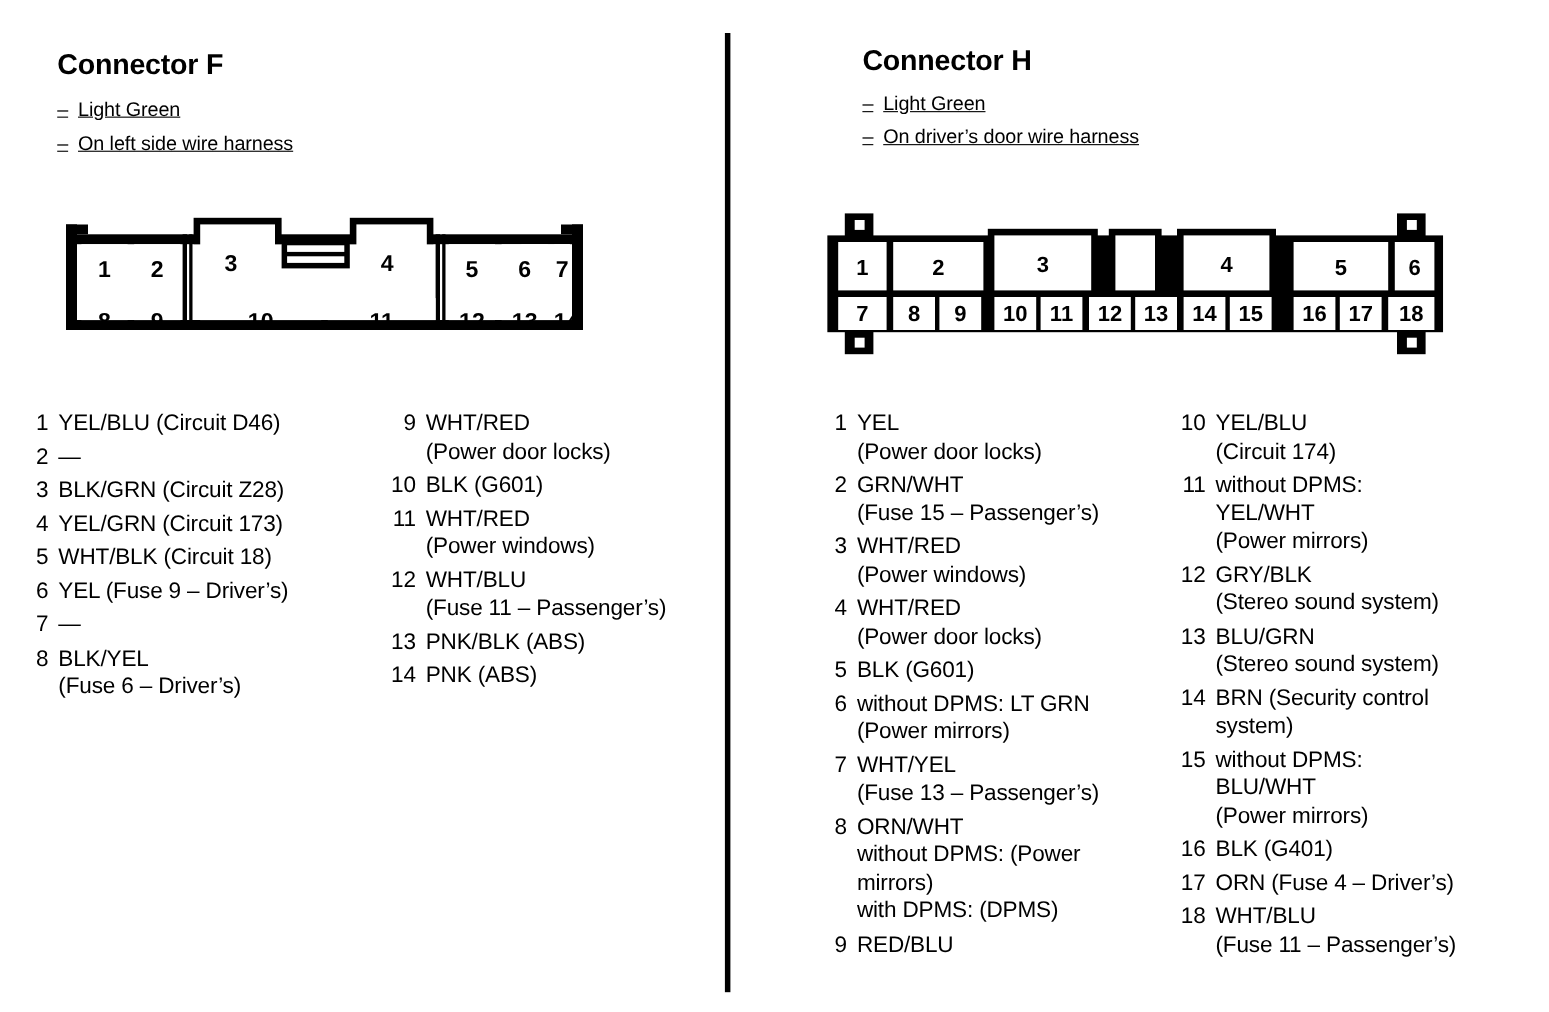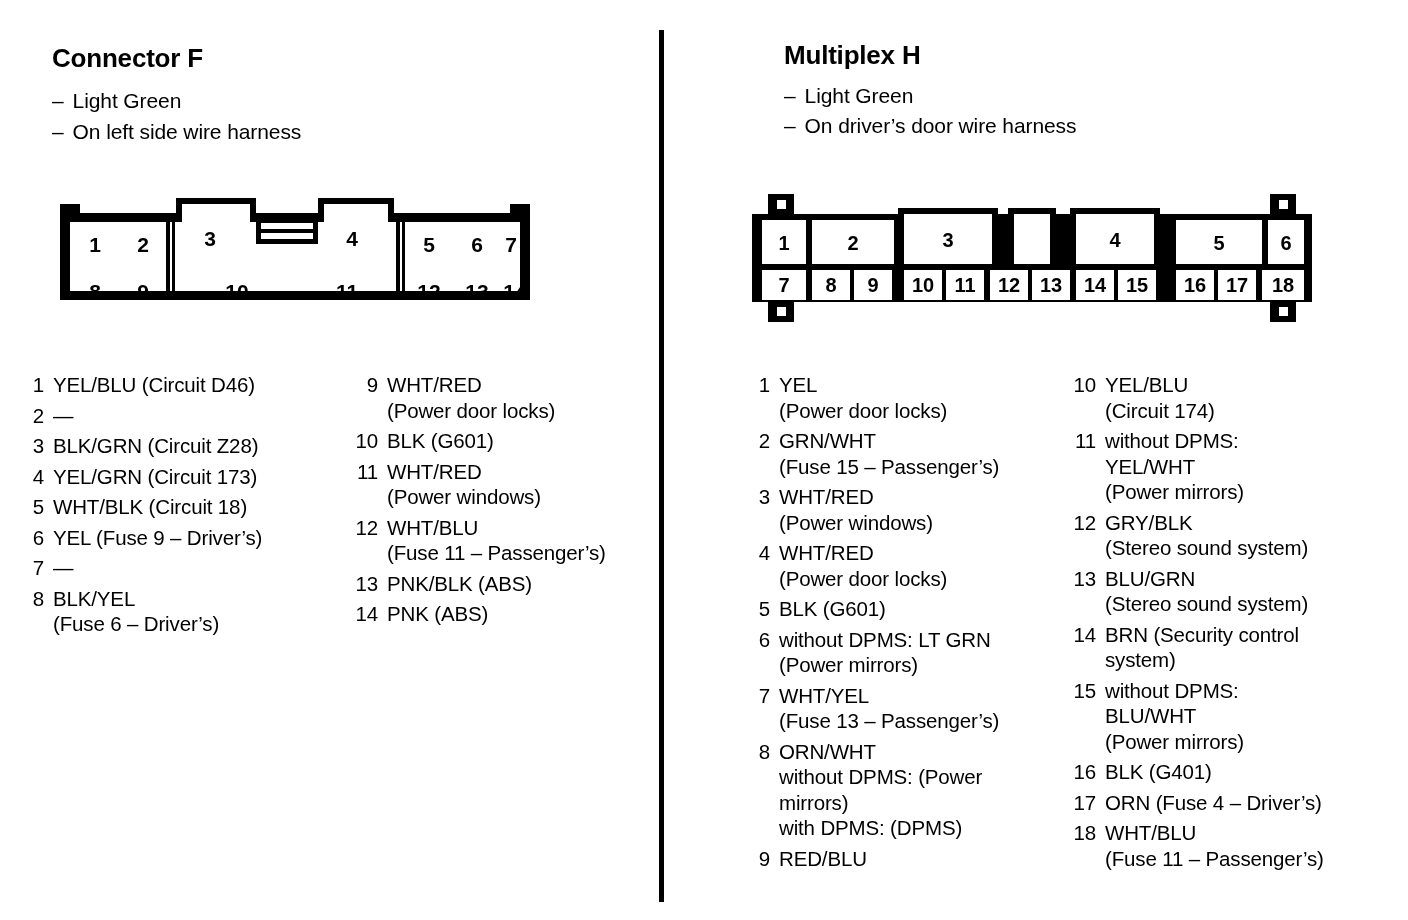--- a/index.html
+++ b/index.html
@@ -44,23 +44,24 @@
   .panel-title {
     font-size: 26px;
     font-weight: bold;
     letter-spacing: -0.2px;
     white-space: nowrap;
   }
   .panel-f .panel-title { position: absolute; left: 52px; top: 43px; }
   .panel-h .panel-title { position: absolute; left: 60px; top: 40px; }
 
   .subline {
-    font-size: 21px;
+    font-size: 18px;
     white-space: nowrap;
     letter-spacing: -0.1px;
+    text-decoration: underline;
   }
   .panel-f .sub1 { position: absolute; left: 52px; top: 89px; }
   .panel-f .sub2 { position: absolute; left: 52px; top: 120px; }
   .panel-h .sub1 { position: absolute; left: 60px; top: 84px; }
   .panel-h .sub2 { position: absolute; left: 60px; top: 114px; }
 
   .dash { margin-right: 9px; }
 
   
   .conn-wrap { position: absolute; }
@@ -284,21 +285,21 @@
         <span class="pin-num">14</span>
         <span class="pin-text">
           <div class="pin-line">PNK (ABS)</div>
         </span>
       </div>
     </div>
   </div>
 
   <div class="panel panel-h">
 
-    <div class="panel-title">Multiplex H</div>
+    <div class="panel-title">Connector H</div>
 
     <div class="subline sub1">
       <span class="dash">–</span><span>Light Green</span>
     </div>
     <div class="subline sub2">
       <span class="dash">–</span><span>On driver’s door wire harness</span>
     </div>
 
     <div class="conn-wrap">
       <svg class="conn-svg" width="560" height="132" viewBox="0 0 560 132">

